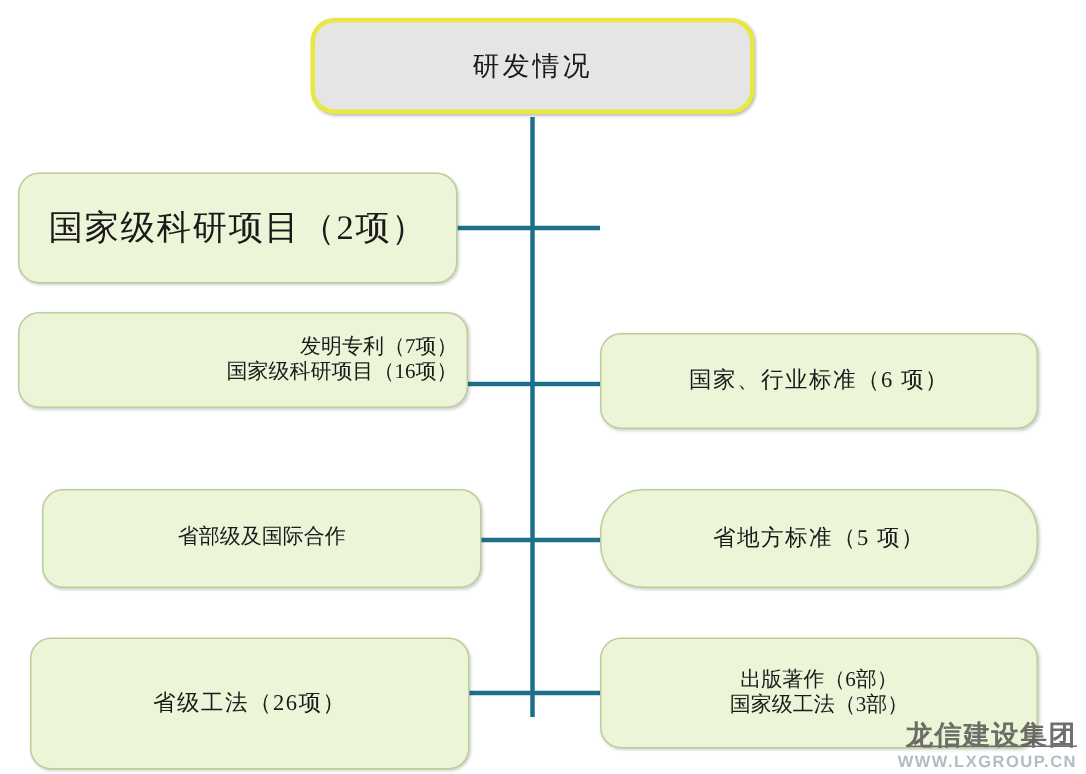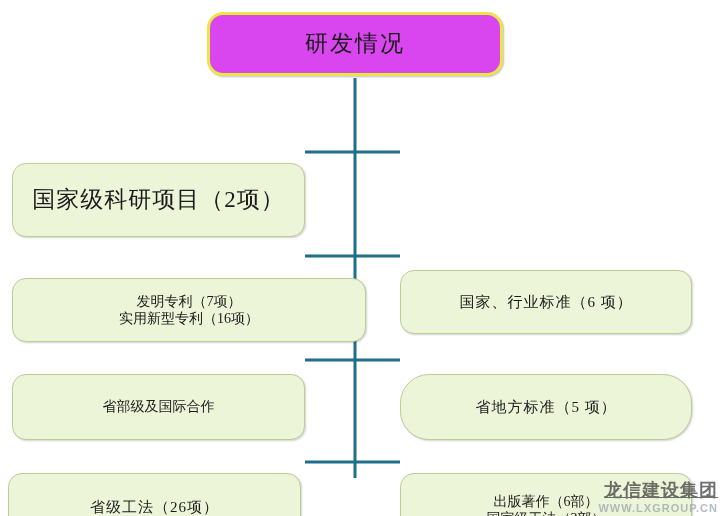--- a/index.html
+++ b/index.html
@@ -30,33 +30,32 @@
     box-sizing: border-box;
     border-radius: 14px;
     display: flex;
     align-items: center;
     justify-content: center;
     text-align: center;
     line-height: 1.25;
     color: #1a1a1a;
   }
   .node-root {
-    background: #d946ef;
+    background: #e5e5e5;
     border: 3px solid #e8e840;
     border-radius: 16px;
     color: #1a1a1a;
-    font-size: 23px;
+    font-size: 18px;
     letter-spacing: 2px;
     box-shadow: 1px 1px 2px rgba(0,0,0,0.25);
   }
   .node-leaf {
     background: #edf5d8;
     border: 1px solid #b9cf96;
     box-shadow: 1px 1px 2px rgba(0,0,0,0.18);
-    margin-top: 48px;
   }
   .size-lg { font-size: 23px; letter-spacing: 1px; }
   .size-md { font-size: 15px; letter-spacing: 1px; }
   .size-sm { font-size: 14px; }
   .node-inner {
     padding: 0 6px;
     width: 100%;
   }
   .line2 { display: block; }
   .watermark {
@@ -107,34 +106,34 @@
   </svg>
 
   <div class="node node-root" style="left:207px; top:12px; width:296px; height:64px;">
     <span class="node-inner">研发情况</span>
   </div>
 
   <div class="node node-leaf size-lg" style="left:12px; top:115px; width:293px; height:74px;">
     <span class="node-inner">国家级科研项目（2项）</span>
   </div>
 
-  <div class="node node-leaf size-sm" style="left:12px; top:230px; width:354px; height:64px;">
+  <div class="node node-leaf size-sm" style="left:12px; top:208px; width:300px; height:64px;text-align:right;">
     <span class="node-inner">
       <span class="line2">发明专利（7项）</span>
-      <span class="line2">实用新型专利（16项）</span>
+      <span class="line2">国家级科研项目（16项）</span>
     </span>
   </div>
 
-  <div class="node node-leaf size-sm" style="left:12px; top:326px; width:293px; height:66px;">
+  <div class="node node-leaf size-sm" style="left:28px; top:326px; width:293px; height:66px;">
     <span class="node-inner">
       <span class="line2">省部级及国际合作</span>
     </span>
   </div>
 
-  <div class="node node-leaf size-md" style="left:8px; top:425px; width:293px; height:68px;">
+  <div class="node node-leaf size-md" style="left:20px; top:425px; width:293px; height:88px;">
     <span class="node-inner">省级工法（26项）</span>
   </div>
 
 
   <div class="node node-leaf size-md" style="left:400px; top:222px; width:292px; height:64px;">
     <span class="node-inner">国家、行业标准（6 项）</span>
   </div>
 
   <div class="node node-leaf size-md" style="left:400px; top:326px; width:292px; height:66px;border-radius:29px;">
     <span class="node-inner">省地方标准（5 项）</span>

